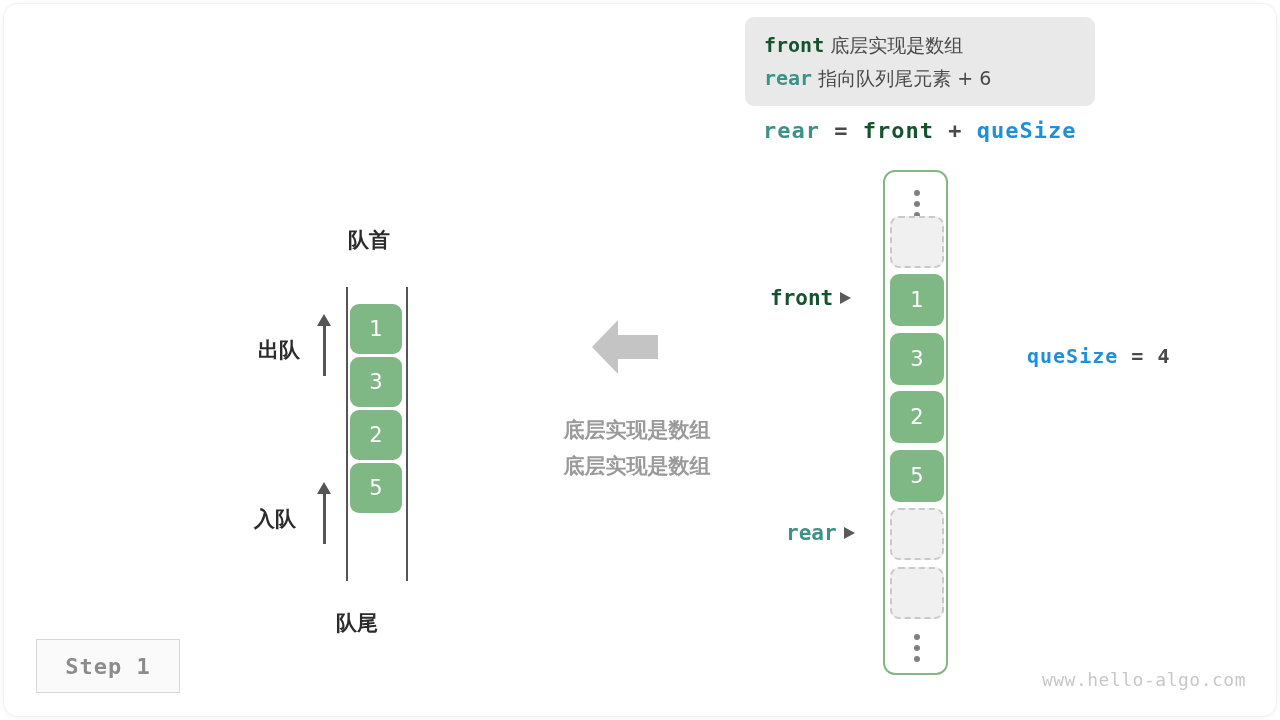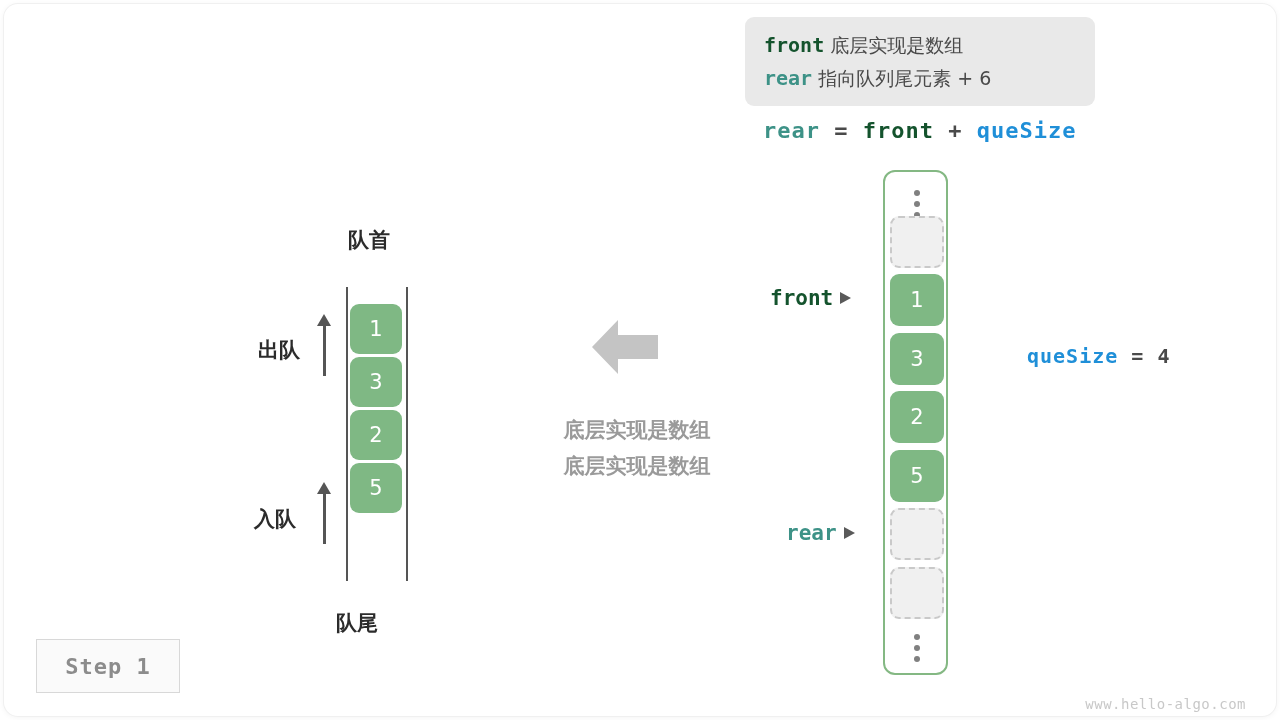--- a/index.html
+++ b/index.html
@@ -281,23 +281,23 @@
     box-sizing: border-box;
     font-size: 22px;
     color: #8c8c8c;
     letter-spacing: 1px;
   }
 
   
   #watermark {
     position: absolute;
     right: 34px;
-    bottom: 8px;
+    bottom: 30px;
     font-family: "DejaVu Sans Mono", "Liberation Mono", monospace;
-    font-size: 14px;
+    font-size: 18px;
     color: #c8c8c8;
     letter-spacing: 0.5px;
   }
 </style>
 </head>
 <body>
 
 <div id="canvas">
   <div id="page-frame"></div>
 

